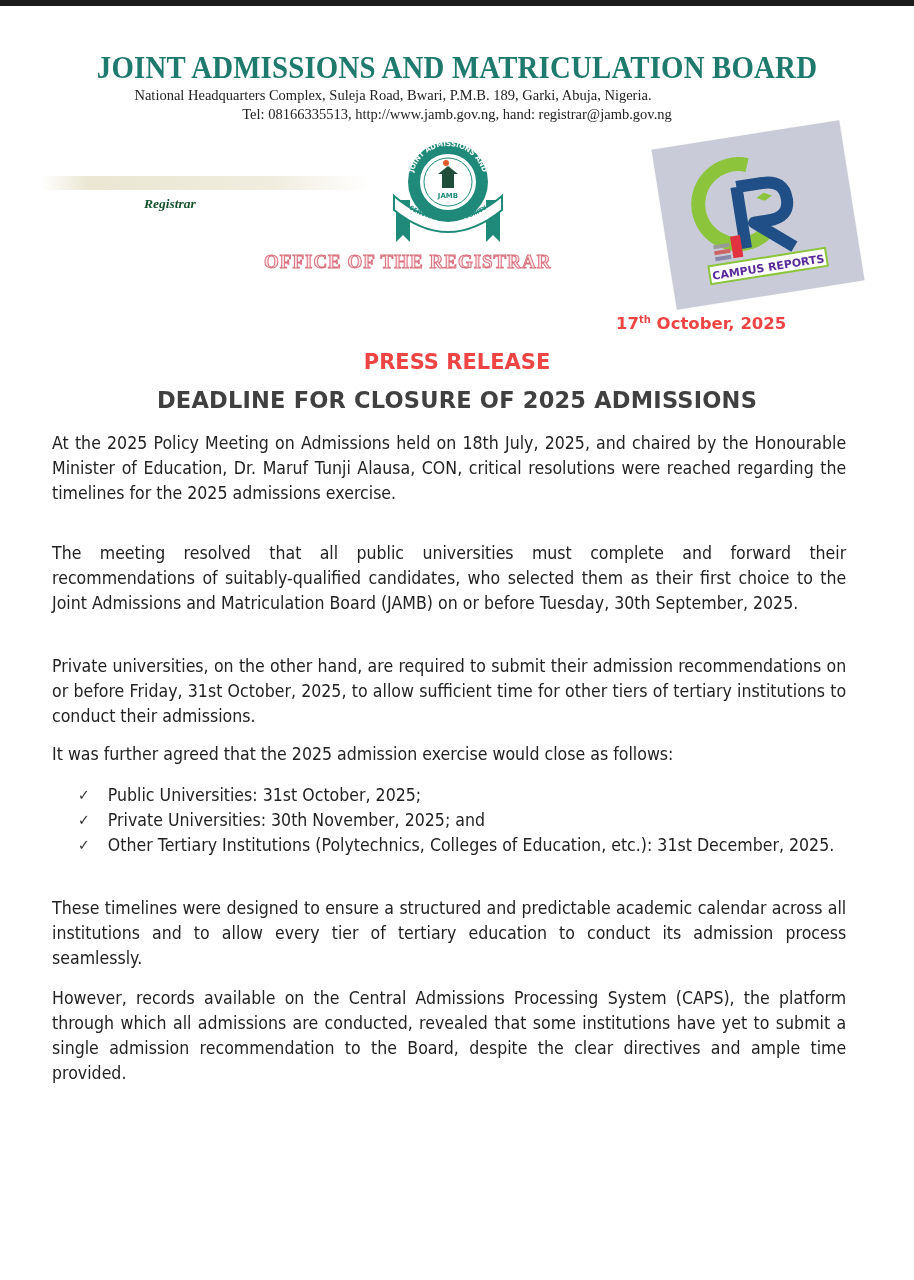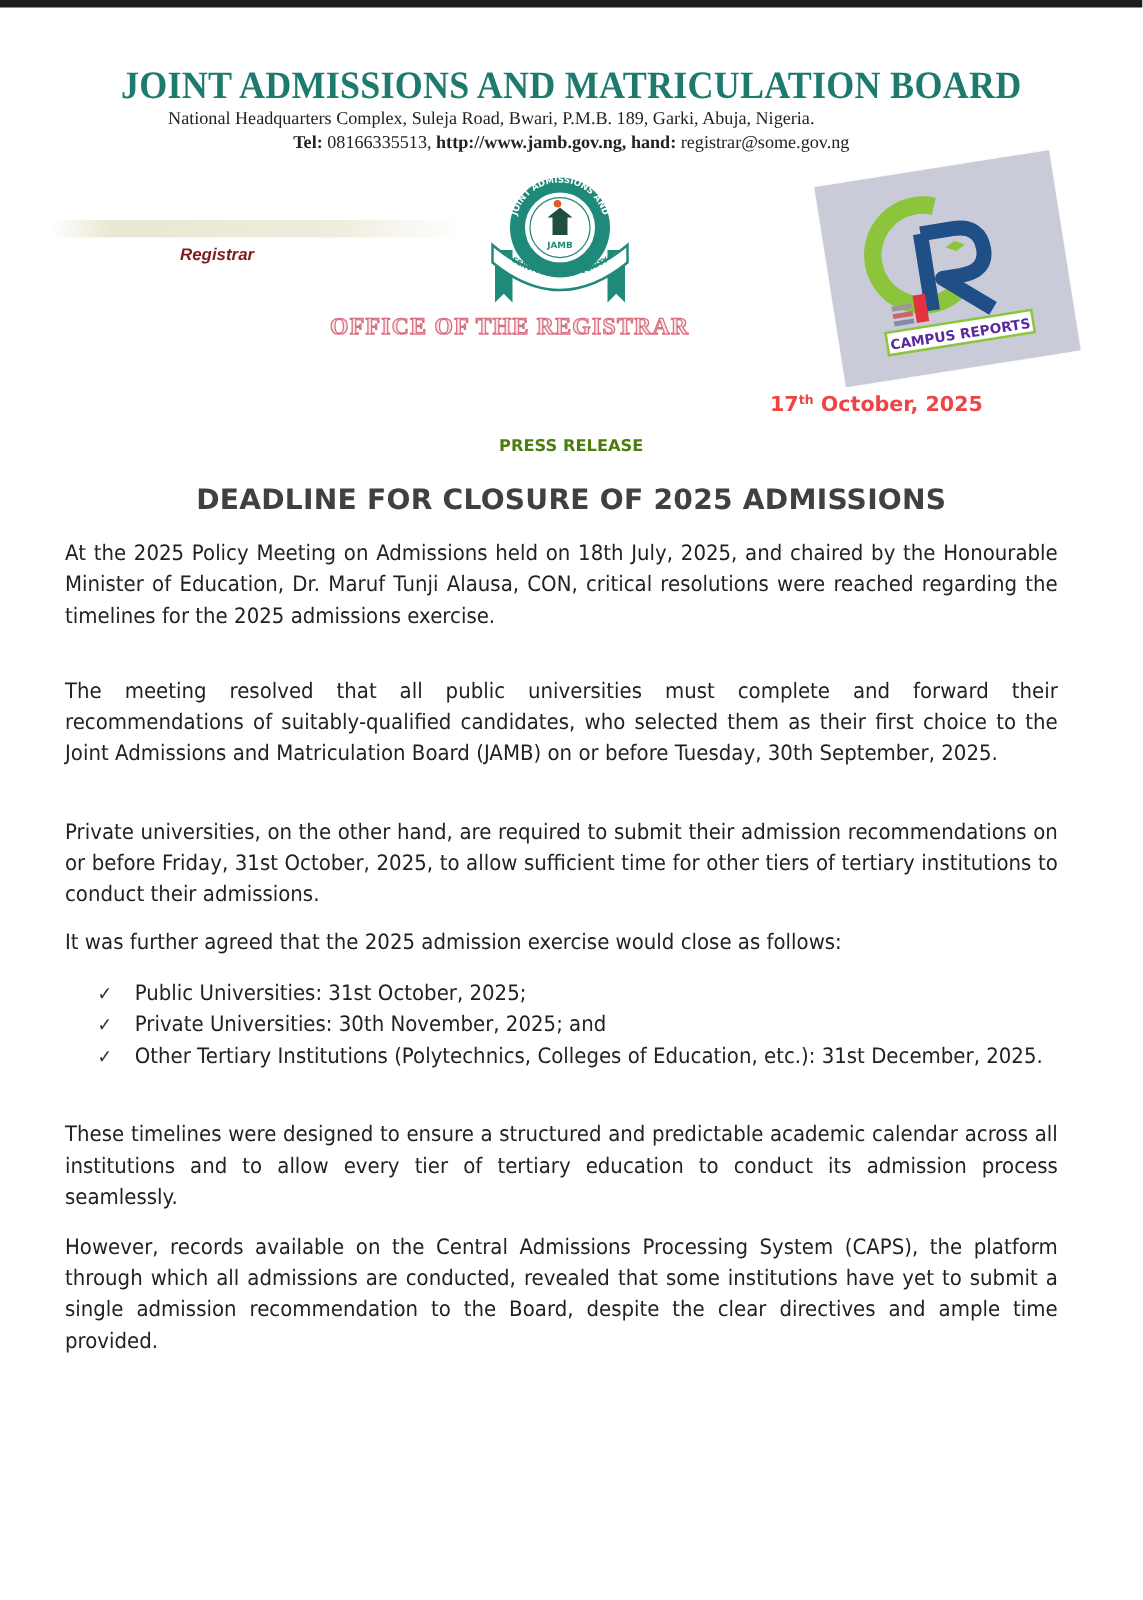--- a/index.html
+++ b/index.html
@@ -18,31 +18,31 @@
       transform: scaleX(0.93); transform-origin: center;
     }
     .org-address {
       position: absolute; left: 0; top: 87px; width: 786px; text-align: center;
       font-family: "Liberation Serif", serif; font-size: 14.5px; color: #222;
     }
     .org-contact {
       position: absolute; left: 0; top: 106px; width: 914px; text-align: center;
       font-family: "Liberation Serif", serif; font-size: 14.5px; color: #222;
     }
-    .org-contact b { font-weight: bold; }
+    .org-contact b { font-weight: normal; }
 
     .signature-faded {
       position: absolute; left: 40px; top: 176px; width: 330px; height: 14px;
       background: linear-gradient(90deg, rgba(235,230,210,0) 0%, rgba(232,228,206,0.9) 15%, rgba(236,232,214,0.8) 70%, rgba(240,236,220,0) 100%);
       border-radius: 6px;
     }
     .registrar-label {
       position: absolute; left: 144px; top: 196px;
-      font-family: Liberation Sans, sans-serif; font-style: italic; font-weight: bold;
-      font-size: 13.5px; color: #7f1d1d;
+      font-family: Liberation Serif, serif; font-style: italic; font-weight: bold;
+      font-size: 13.5px; color: #14532d;
     }
 
     .seal { position: absolute; left: 388px; top: 138px; width: 120px; height: 110px; }
 
     .office-title {
       position: absolute; left: 264px; top: 251px;
       font-family: "Liberation Serif", serif; font-weight: bold;
       font-size: 19px; letter-spacing: 1px; color: #fbe3e8;
       -webkit-text-stroke: 1px #d9707f;
     }
@@ -55,21 +55,21 @@
     .campus-logo svg { position: absolute; left: 0; top: 0; }
 
     .doc-date {
       position: absolute; left: 616px; top: 314px;
       font-family: "DejaVu Sans", sans-serif; font-weight: bold; font-size: 16.5px; color: #ef4444;
     }
     .doc-date sup { font-size: 10px; vertical-align: 6px; }
 
     .press-release {
       position: absolute; left: 0; top: 350px; width: 914px; text-align: center;
-      font-weight: bold; font-size: 13px; color: #4d7c0f;
+      font-weight: bold; font-size: 21px; color: #ef4444;
     }
     .headline {
       position: absolute; left: 0; top: 387px; width: 914px; text-align: center;
       font-weight: bold; font-size: 22.5px; color: #404040; letter-spacing: 0.2px;
     }
 
     .body-text {
       position: absolute; left: 52px; width: 794px;
       font-family: "DejaVu Sans", sans-serif; font-size: 17px; line-height: 25px;
       text-align: justify; color: #222;
@@ -97,21 +97,21 @@
 
 <div class="topbar"></div>
 
 <div class="org-title">JOINT ADMISSIONS AND MATRICULATION BOARD</div>
 <div class="org-address">National Headquarters Complex, Suleja Road, Bwari, P.M.B. 189, Garki, Abuja, Nigeria.</div>
 <div class="org-contact">
   <b>Tel:</b>
   <span>08166335513,</span>
   <b>http://www.jamb.gov.ng,</b>
   <b>hand:</b>
-  <span>registrar@some.gov.ng</span>
+  <span>registrar@jamb.gov.ng</span>
 </div>
 
 <div class="signature-faded"></div>
 <div class="registrar-label">Registrar</div>
 
 <div class="seal">
   <svg width="120" height="110" viewBox="0 0 120 110">
     <defs>
       <path id="sealTop" d="M 24 44 A 36 36 0 0 1 96 44"></path>
       <path id="ribbonArc" d="M 14 66 Q 60 100 106 66"></path>

